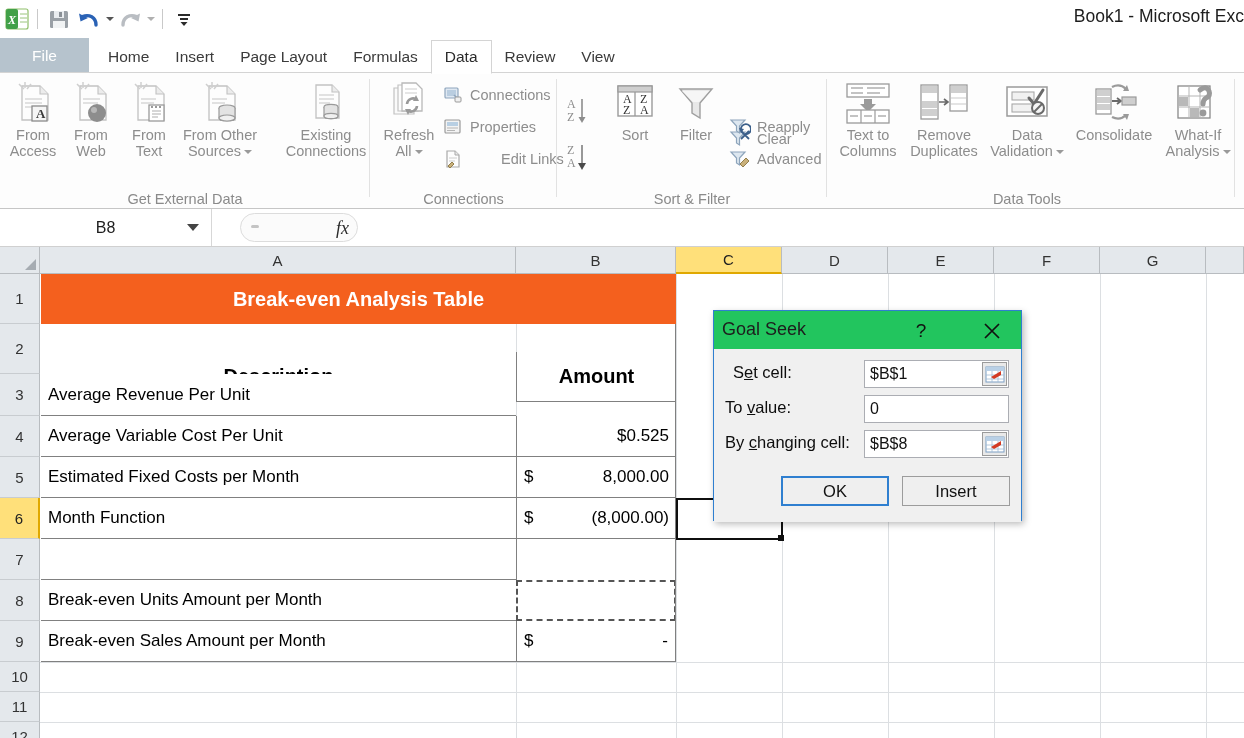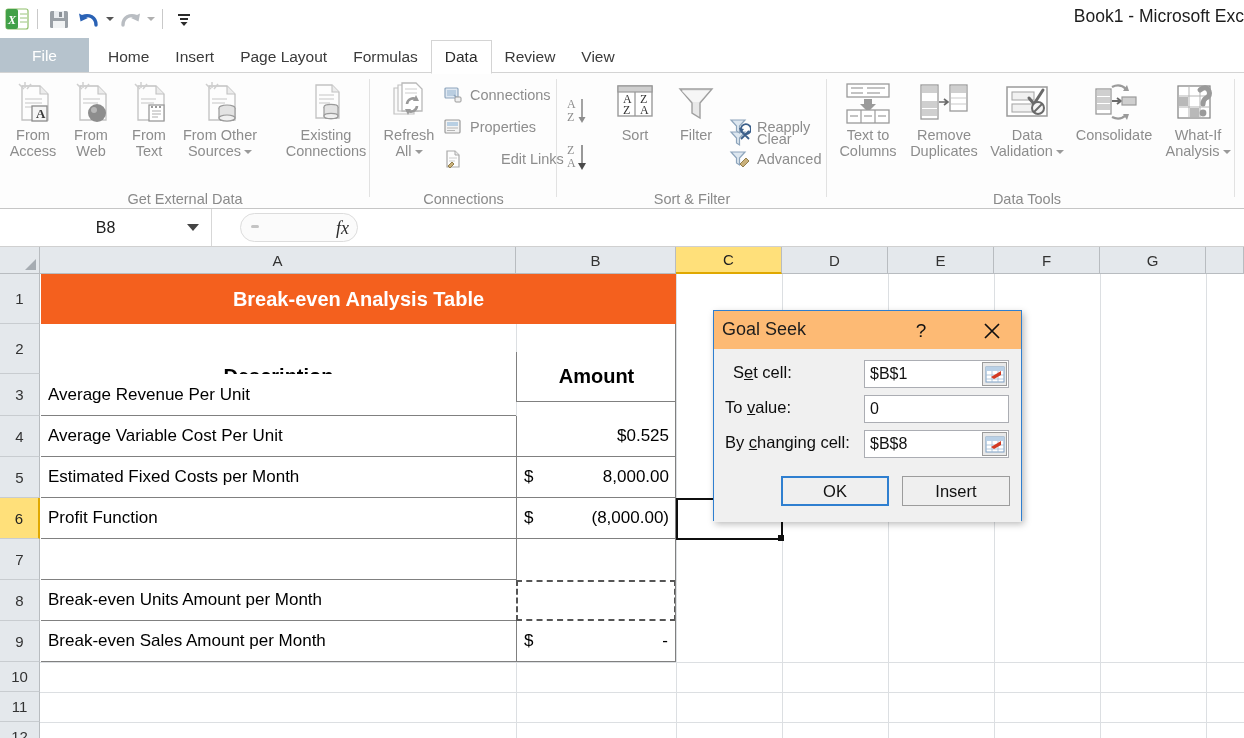--- a/index.html
+++ b/index.html
@@ -107,21 +107,21 @@
 
   .marching { position:absolute; border:2px dashed #555; background:#fff; }
   .selbox { position:absolute; border:2px solid #0f0f0f; pointer-events:none; }
   .selbox .handle { position:absolute; right:-3px; bottom:-3px; width:6px; height:6px; background:#0f0f0f; }
 
   
   .dlg {
     position:absolute; left:713px; top:310px; width:309px; height:211px;
     background:#f0f0f0; border:1px solid #2f7fd0; box-shadow:2px 3px 7px rgba(0,0,0,.28);
   }
-  .dlg-tb { position:absolute; left:0; top:0; width:100%; height:38px; background:#fdba74; }
+  .dlg-tb { position:absolute; left:0; top:0; width:100%; height:38px; background:#22c55e; }
   .dlg-title { position:absolute; left:8px; top:8px; font-size:18px; color:#1d1d1d; }
   .dlg-help { position:absolute; left:193px; top:7px; width:28px; height:26px;
               display:flex;align-items:center;justify-content:center; font-size:19px; color:#111;}
   .dlg-close { position:absolute; left:258px; top:6px; width:40px; height:28px;
                display:flex;align-items:center;justify-content:center; }
   .dlg-body { position:absolute; left:0; top:38px; width:100%; height:173px; background:#f0f0f0; }
   .dlg-lbl { position:absolute; font-size:16.5px; color:#0d0d0d; white-space:nowrap;}
   .dlg-lbl u { text-decoration:underline; }
   .dlg-in { position:absolute; height:28px; background:#fff; border:1px solid #abadb3;
             display:flex; align-items:center; padding-left:5px; font-size:16px; color:#111; }
@@ -627,21 +627,21 @@
 
     <div class="cell bd-b" style="left:41px; top:169px; width:475px; height:41px;">Average Variable Cost Per Unit</div>
     <div class="cell c-right bd-b bd-l" style="left:516px; top:169px; width:160px; height:41px;">$0.525</div>
 
     <div class="cell bd-b" style="left:41px; top:210px; width:475px; height:41px;">Estimated Fixed Costs per Month</div>
     <div class="cell c-acct bd-b bd-l" style="left:516px; top:210px; width:160px; height:41px;">
       <span>$</span>
       <span>8,000.00</span>
     </div>
 
-    <div class="cell bd-b" style="left:41px; top:251px; width:475px; height:41px;">Profit Function</div>
+    <div class="cell bd-b" style="left:41px; top:251px; width:475px; height:41px;">Month Function</div>
     <div class="cell c-acct bd-b bd-l" style="left:516px; top:251px; width:160px; height:41px;">
       <span>$</span>
       <span>(8,000.00)</span>
     </div>
 
     <div class="cell bd-b" style="left:41px; top:292px; width:475px; height:41px;"></div>
     <div class="cell bd-l" style="left:516px; top:292px; width:160px; height:41px;"></div>
 
     <div class="cell bd-b" style="left:41px; top:333px; width:475px; height:41px;">Break-even Units Amount per Month</div>
     <div class="cell" style="left:516px; top:333px; width:160px; height:41px;"></div>

